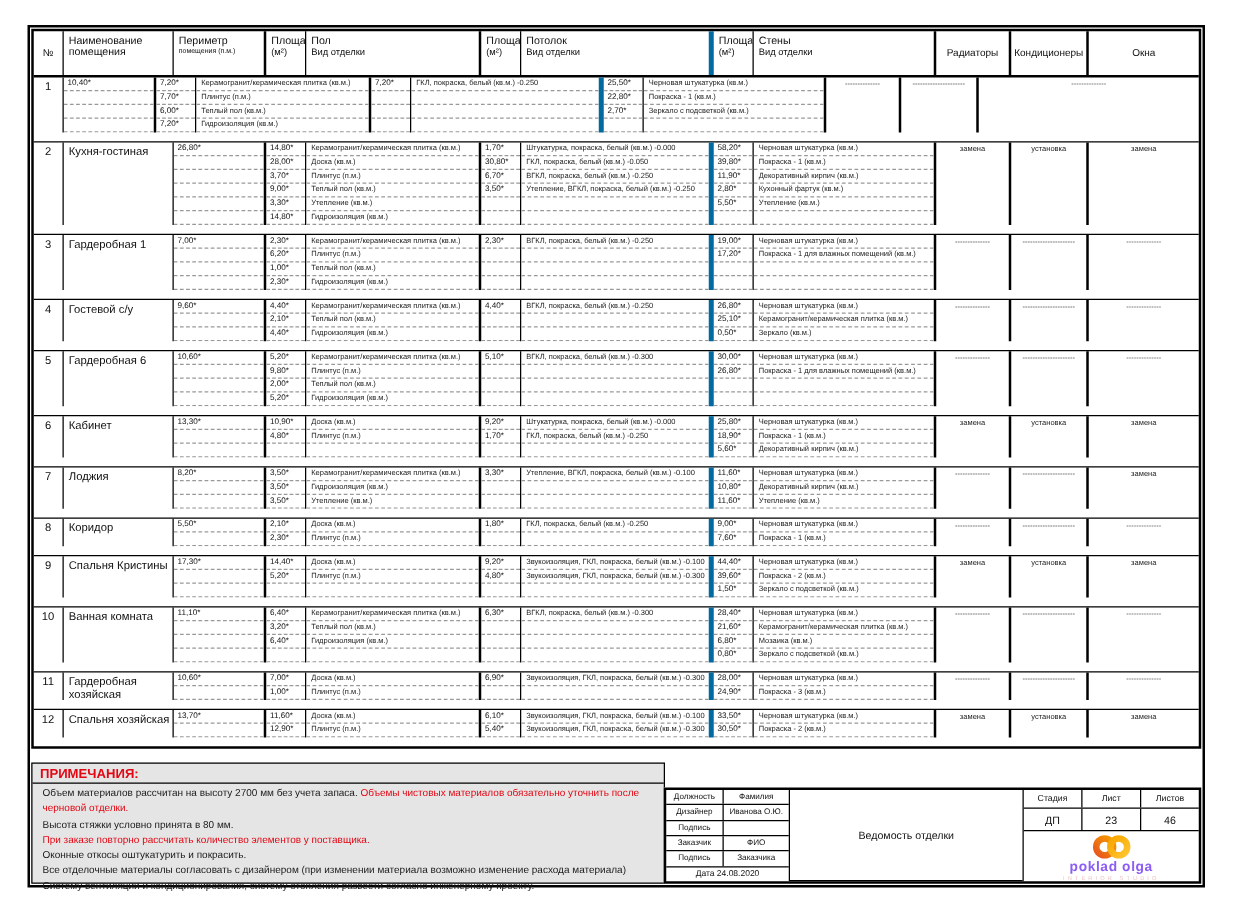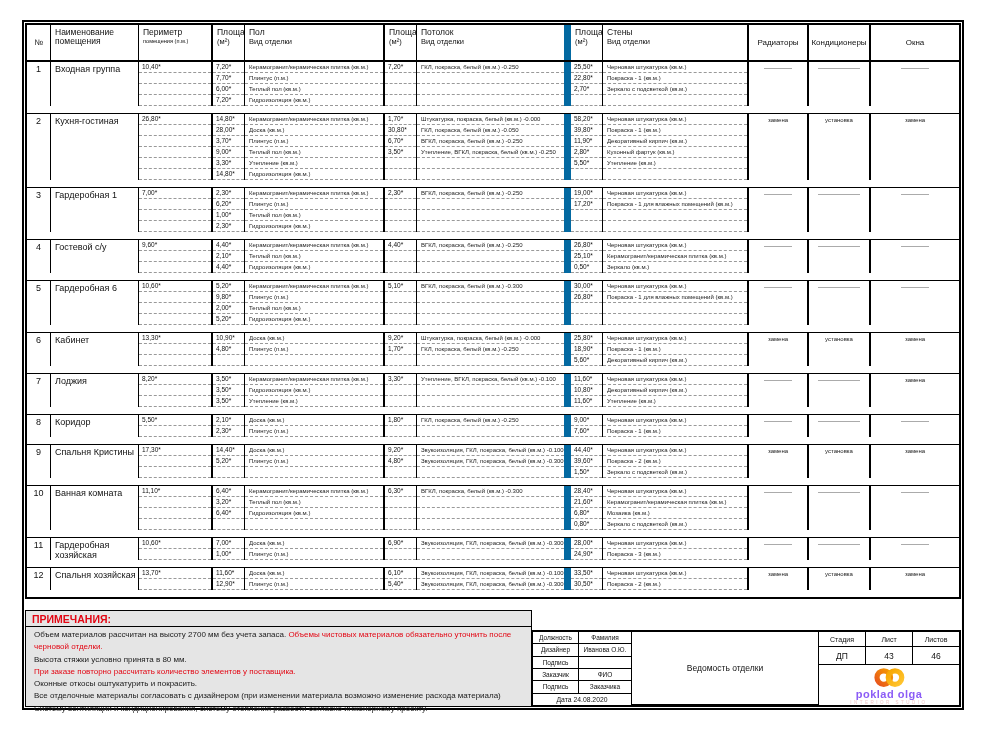--- a/index.html
+++ b/index.html
@@ -10,21 +10,21 @@
   .ftable{position:absolute;left:1px;top:1px;width:936px;border:2px solid #000;box-sizing:border-box;background:#fff;}
   .hrow{display:flex;border-bottom:2px solid #000;height:35px;}
   .trow{display:flex;border-bottom:1px solid #000;padding-bottom:7px;}
   .trow:last-child{border-bottom:none;}
   .c{box-sizing:border-box;flex:0 0 auto;border-right:1px solid #000;overflow:hidden;}
   .c-num{width:24px;}
   .c-name{width:88px;}
   .c-perim{width:74px;border-right:2px solid #000;}
   .c-area1,.c-area2,.c-area3{width:32px;}
   .c-floor{width:140px;border-right:2px solid #000;}
-  .c-ceil{width:154px;border-right:7px solid #0369a1;}
+  .c-ceil{width:154px;border-right:4px solid #0369a1;}
   .c-walls{width:146px;border-right:2px solid #000;}
   .c-rad{width:60px;border-right:2px solid #000;}
   .c-cond{width:62px;border-right:2px solid #000;}
   .c-okna{flex:1 1 auto;border-right:none;}
   .hc{display:flex;flex-direction:column;justify-content:center;padding:3px 3px 14px 4px;font-size:8.5px;line-height:9px;}
   .hc .sub{font-size:7.5px;}
   .hc .tiny{font-size:5.6px;}
   .hc.ctr{justify-content:center;text-align:center;padding:2px 1px;font-size:8px;}
   .cell-top{font-size:9px;text-align:center;padding-top:2px;line-height:10px;}
   .c-name.cellv{font-size:9px;line-height:10px;padding:2px 2px 0 4px;}
@@ -102,21 +102,20 @@
         <div>Стены</div>
         <div class="sub">Вид отделки</div>
       </div>
       <div class="c c-rad hc ctr">Радиаторы</div>
       <div class="c c-cond hc ctr">Кондиционеры</div>
       <div class="c c-okna hc ctr">Окна</div>
     </div>
     <div id="rows">
         <div class="trow">
           <div class="c c-num cell-top">1</div>
-          <div class="c c-name cellv">Входная группа</div>
           <div class="c c-perim">
             <div class="ln val">10,40*</div>
             <div class="ln val"></div>
             <div class="ln val"></div>
             <div class="ln val"></div>
           </div>
           <div class="c c-area1">
             <div class="ln val">7,20*</div>
             <div class="ln val">7,70*</div>
             <div class="ln val">6,00*</div>
@@ -682,21 +681,21 @@
       <div>Ведомость отделки</div>
     </div>
     <div class="tb-right">
       <div class="tb-shead">
         <div>Стадия</div>
         <div>Лист</div>
         <div>Листов</div>
       </div>
       <div class="tb-svals">
         <div>ДП</div>
-        <div>43</div>
+        <div>23</div>
         <div>46</div>
       </div>
       <div class="tb-logo">
         <svg width="46" height="21" viewBox="0 0 60 28">
           <defs>
             <linearGradient id="g1" x1="0" y1="1" x2="1" y2="0">
               <stop offset="0" stop-color="#e8541d"></stop>
                 <stop offset="1" stop-color="#f59b00"></stop>
             </linearGradient>
             <linearGradient id="g2" x1="0" y1="0" x2="1" y2="1">

